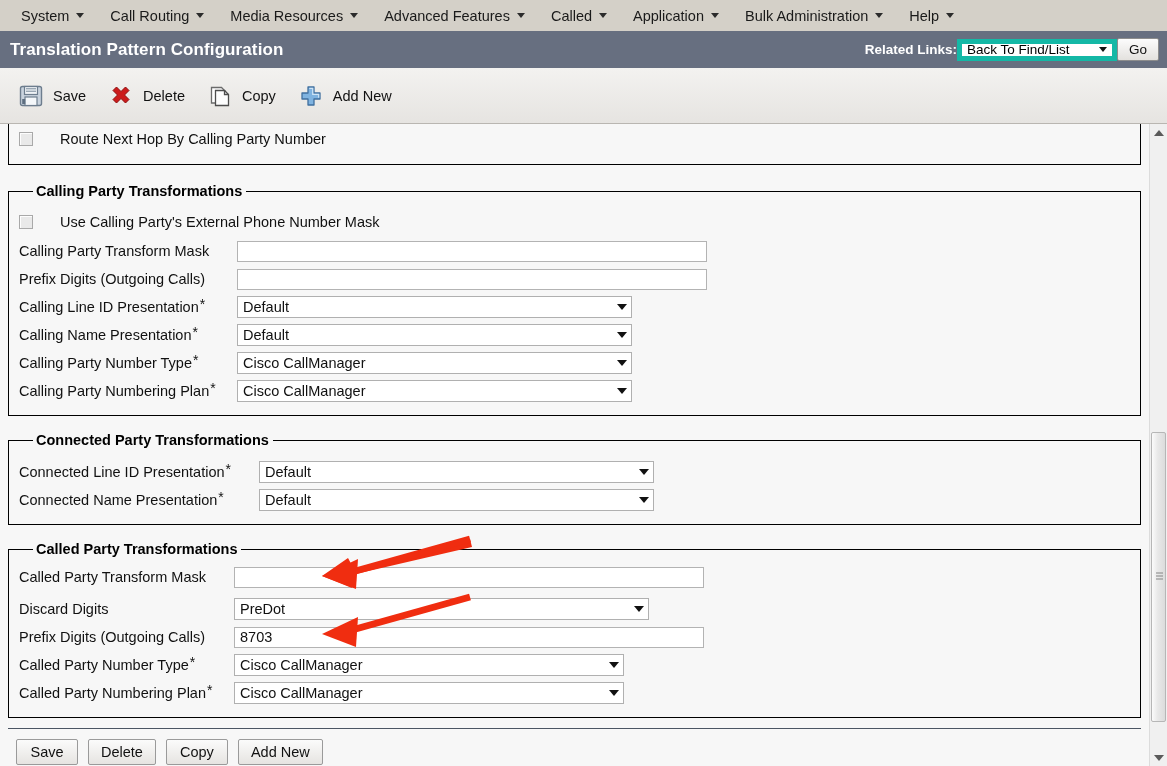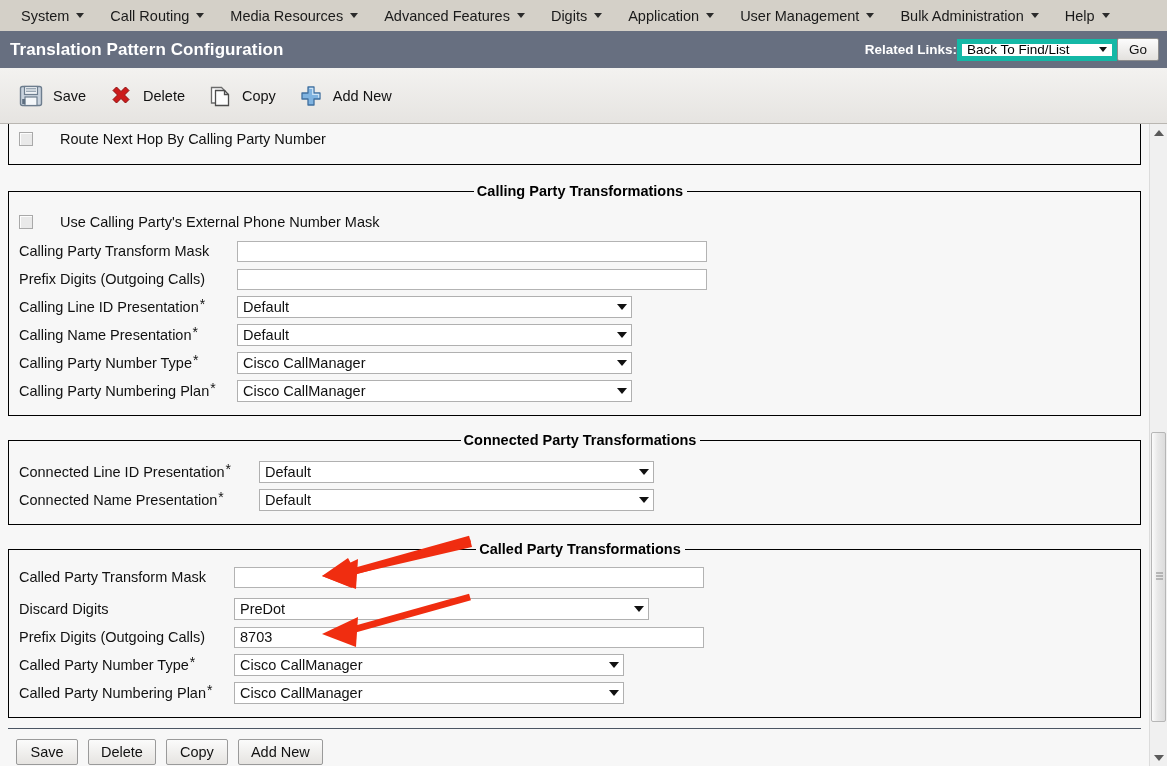--- a/index.html
+++ b/index.html
@@ -158,22 +158,21 @@
     border: 1.5px solid #000000;
     padding: 6px 0 10px 0;
     background: #f7f7f7;
     box-sizing: border-box;
   }
   fieldset.grp > legend {
     font-size: 14.5px;
     font-weight: bold;
     color: #000;
     padding: 0 4px 0 3px;
-    margin-left: 6px;
-    text-align: center;
+    margin-left: 24px;
   }
   
   fieldset.grp.clipped {
     border-top: none;
     padding-top: 0;
     margin-top: 0;
   }
 
   .row {
     display: flex;
@@ -344,29 +343,25 @@
     </div>
     <div class="menu-item">
       <span>Media Resources</span>
       <span class="caret-down"></span>
     </div>
     <div class="menu-item">
       <span>Advanced Features</span>
       <span class="caret-down"></span>
     </div>
     <div class="menu-item">
-      <span>Digits</span>
+      <span>Called</span>
       <span class="caret-down"></span>
     </div>
     <div class="menu-item">
       <span>Application</span>
-      <span class="caret-down"></span>
-    </div>
-    <div class="menu-item">
-      <span>User Management</span>
       <span class="caret-down"></span>
     </div>
     <div class="menu-item">
       <span>Bulk Administration</span>
       <span class="caret-down"></span>
     </div>
     <div class="menu-item">
       <span>Help</span>
       <span class="caret-down"></span>
     </div>

